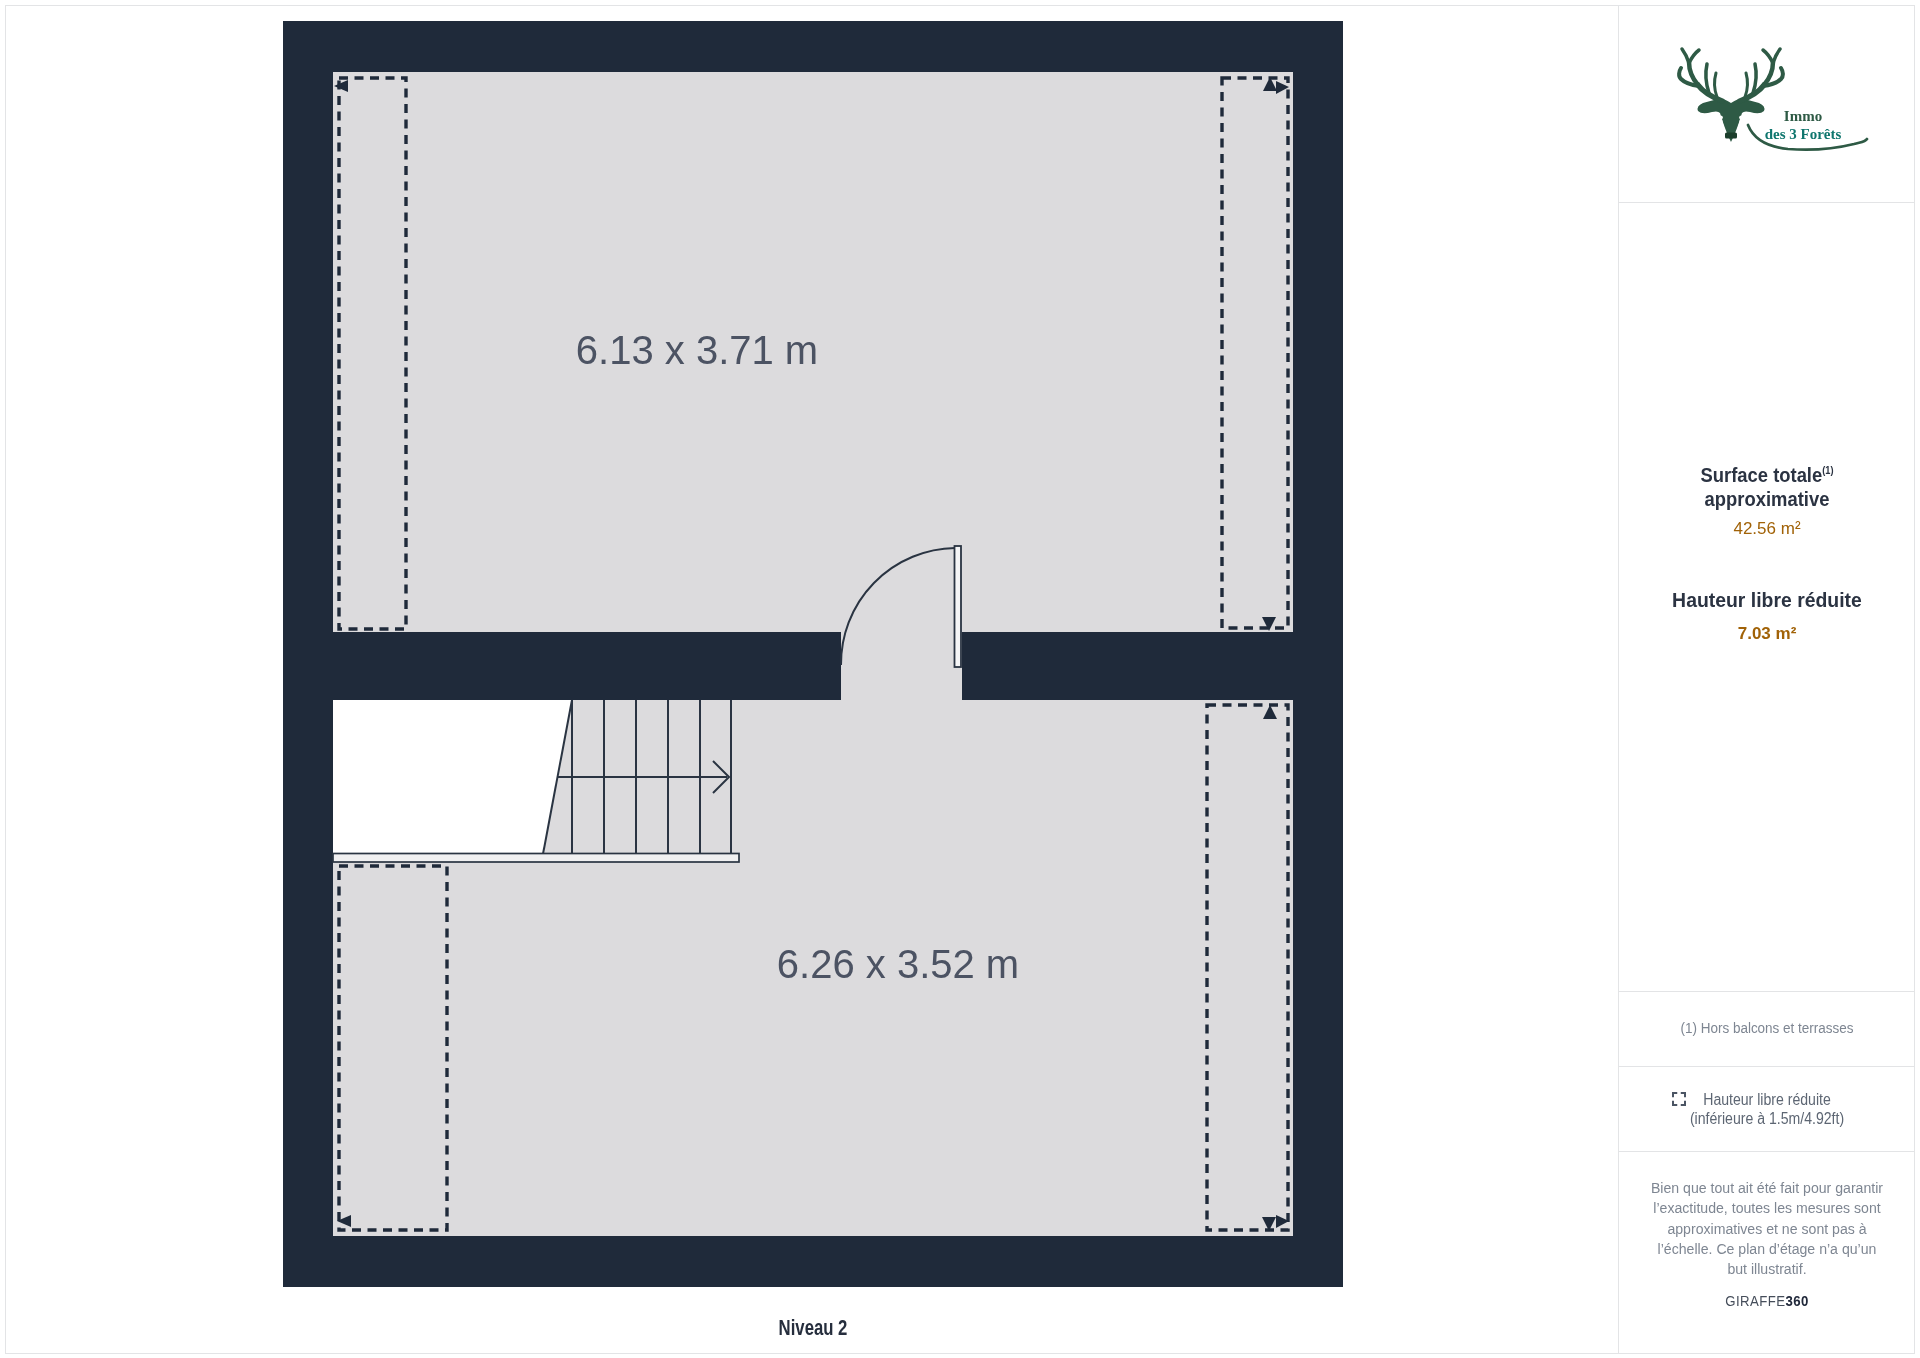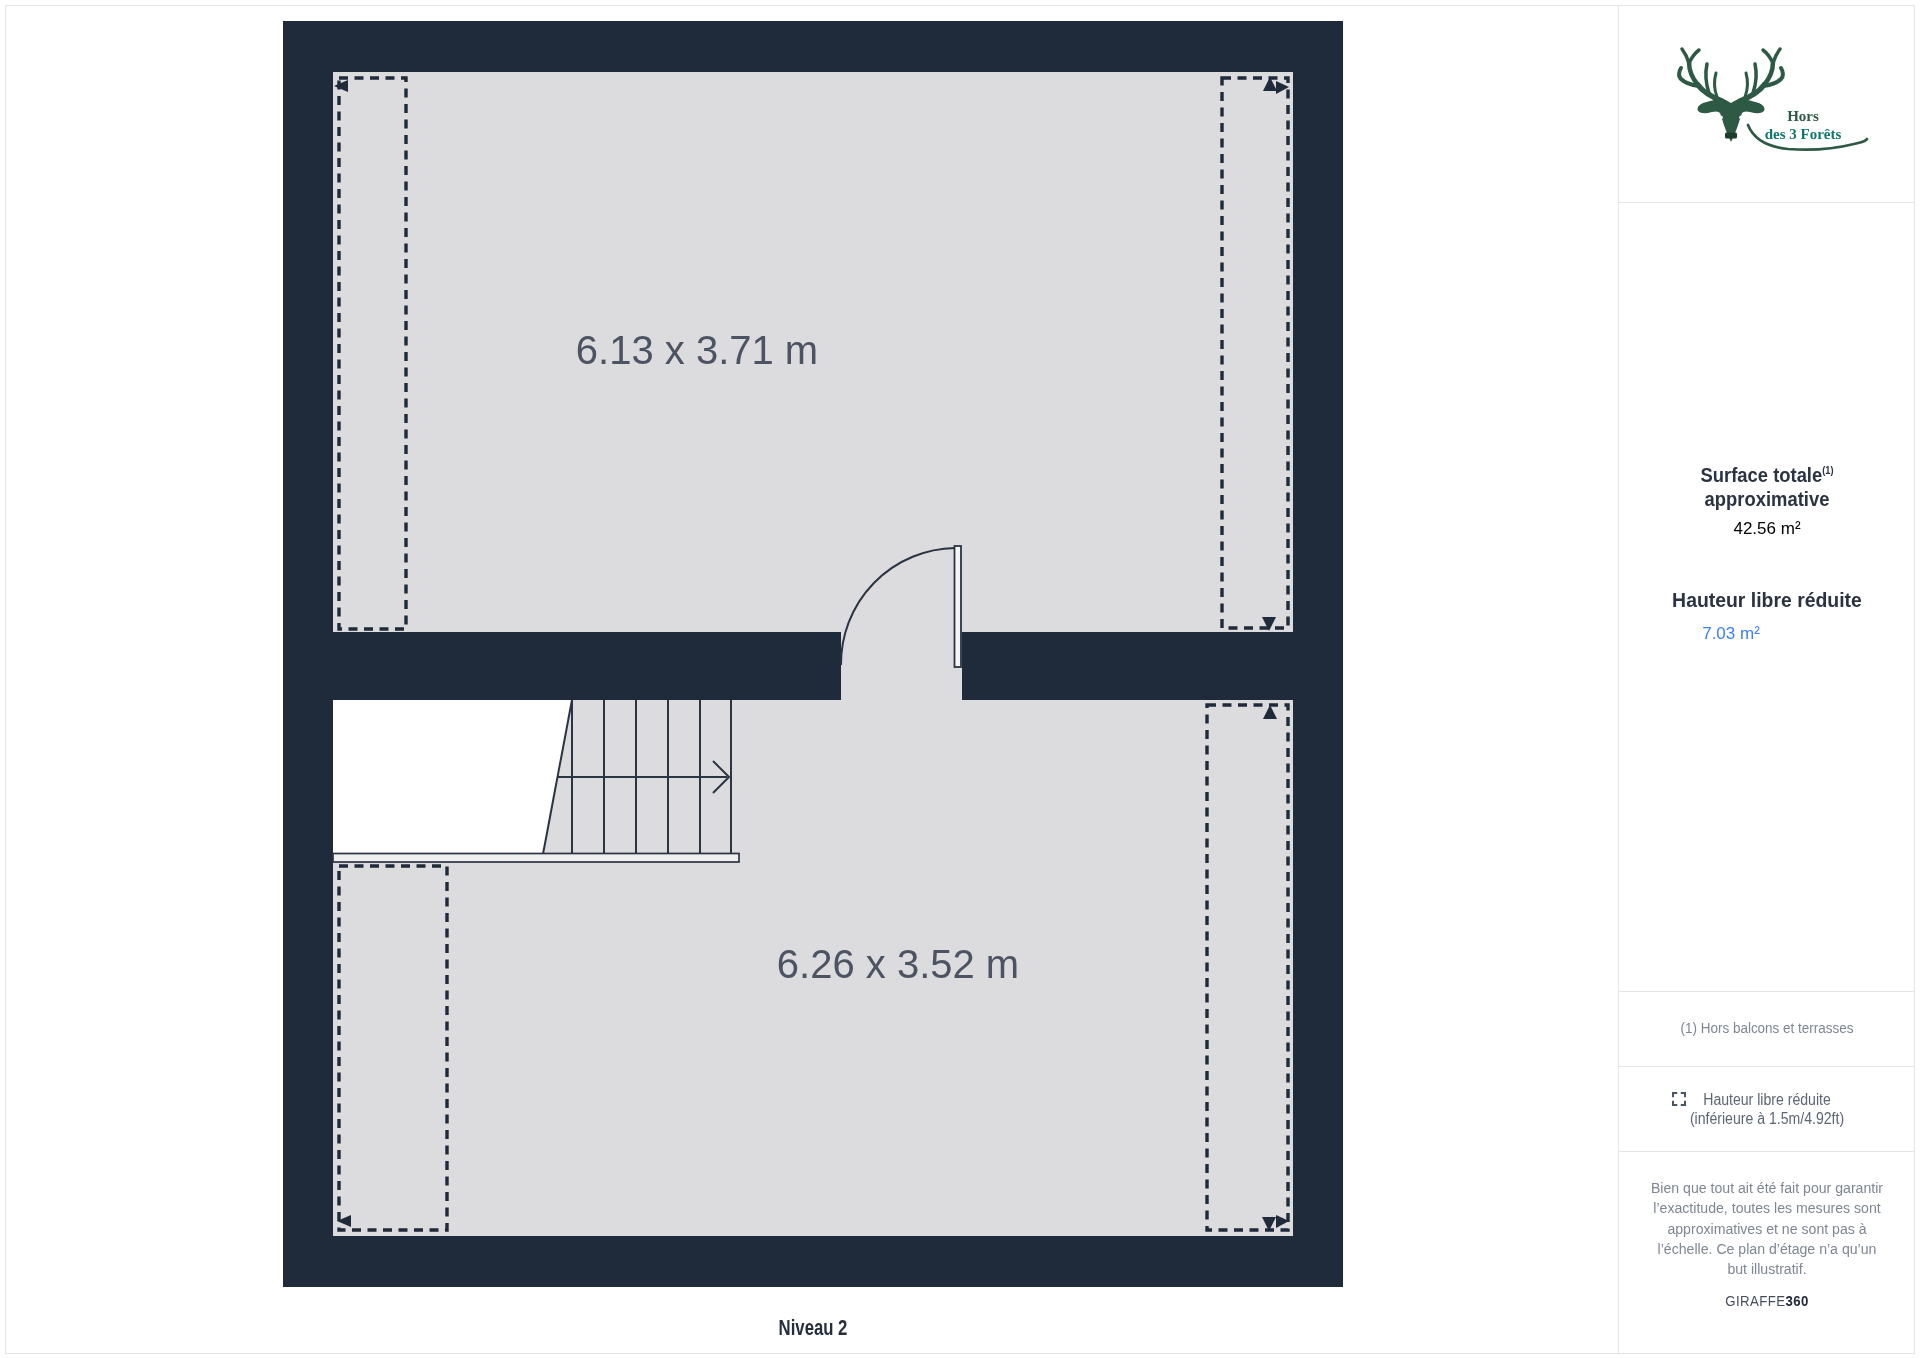--- a/index.html
+++ b/index.html
@@ -108,30 +108,30 @@
     <ellipse cx="85.5" cy="77.5" rx="2.4" ry="1.9"></ellipse>
     <path d="M63.5,80 Q66,90 71,98 L72.8,97 Q68,90 66,79 Z"></path>
     <path d="M86.5,80 Q84,90 79,98 L77.2,97 Q82,90 84,79 Z"></path>
   </g>
 
   <rect x="69" y="92.5" width="12" height="6" rx="1.5" fill="#1c3e2c"></rect>
 
   <path d="M92,85 C98,100 112,107 132,109 C158,111 182,108 198,104 C205,102 209,102 211,99" stroke="#2e5a45" stroke-width="2.7" fill="none" stroke-linecap="round"></path>
 </svg>
 
-<div class="abs" style="left:1740px;top:109px;width:126px;text-align:center;font-family:'Liberation Serif',serif;font-weight:bold;font-size:15px;line-height:15px;color:#2e5a45;">Hors</div>
+<div class="abs" style="left:1740px;top:109px;width:126px;text-align:center;font-family:'Liberation Serif',serif;font-weight:bold;font-size:15px;line-height:15px;color:#2e5a45;">Immo</div>
 <div class="abs" style="left:1740px;top:127px;width:126px;text-align:center;font-family:'Liberation Serif',serif;font-weight:bold;font-size:15px;line-height:15px;color:#0f766e;white-space:nowrap;">des 3 Forêts</div>
 
 <div class="abs" style="left:1619px;top:459px;width:296px;text-align:center;font-size:20px;font-weight:bold;color:#2b3342;line-height:24px;transform:scaleX(0.92);white-space:nowrap;">Surface totale<sup style="font-size:10px;">(1)</sup><br>approximative</div>
 
-<div class="abs" style="left:1619px;top:519px;width:296px;text-align:center;font-size:17px;line-height:20px;color:#000000;">42.56 m²</div>
+<div class="abs" style="left:1619px;top:519px;width:296px;text-align:center;font-size:17px;line-height:20px;color:#a16207;">42.56 m²</div>
 
 <div class="abs" style="left:1619px;top:588px;width:296px;text-align:center;font-size:20px;line-height:24px;font-weight:bold;color:#2b3342;transform:scaleX(0.97);white-space:nowrap;">Hauteur libre réduite</div>
 
-<div class="abs" style="left:1583px;top:624px;width:296px;text-align:center;font-size:17px;line-height:20px;color:#3b82f6;">7.03 m²</div>
+<div class="abs" style="left:1619px;top:624px;width:296px;text-align:center;font-size:17px;line-height:20px;color:#a16207;font-weight:bold;">7.03 m²</div>
 
 <div class="abs" style="left:1619px;top:1018px;width:296px;text-align:center;font-size:15.5px;line-height:19px;color:#7e8692;transform:scaleX(0.87);white-space:nowrap;">(1) Hors balcons et terrasses</div>
 
 <div class="abs" style="left:1671.5px;top:1092px;width:14px;height:14px;border:2px dashed #4b5563;box-sizing:border-box;"></div>
 
 <div class="abs" style="left:1619px;top:1091px;width:296px;text-align:center;font-size:16px;color:#5d6673;line-height:18.5px;transform:scaleX(0.88);white-space:nowrap;">Hauteur libre réduite<br>(inférieure à 1.5m/4.92ft)</div>
 
 <div class="abs" style="left:1619px;top:1178px;width:296px;text-align:center;font-size:15.5px;color:#7e8692;line-height:20.3px;transform:scaleX(0.91);white-space:nowrap;">Bien que tout ait été fait pour garantir<br>l’exactitude, toutes les mesures sont<br>approximatives et ne sont pas à<br>l’échelle. Ce plan d’étage n’a qu’un<br>but illustratif.</div>
 
 <div class="abs" style="left:1619px;top:1292px;width:296px;text-align:center;font-size:15px;line-height:18px;color:#454d5a;letter-spacing:0.5px;transform:scaleX(0.88);white-space:nowrap;">GIRAFFE<span style="font-weight:bold;color:#20283a;">360</span></div>

